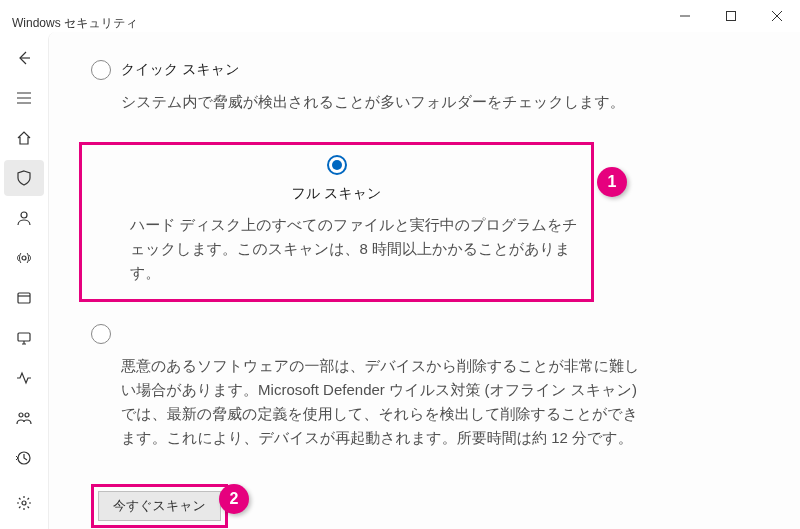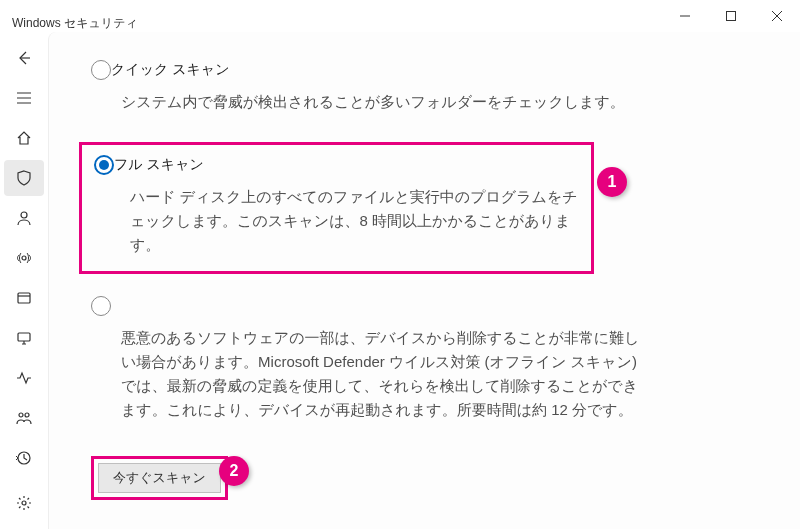--- a/index.html
+++ b/index.html
@@ -65,20 +65,21 @@
       overflow-y: auto;
       position: relative;
     }
     .option {
       margin-bottom: 28px;
       position: relative;
     }
     .option-header {
       display: flex;
       align-items: center;
+      gap: 10px;
     }
     .radio {
       width: 20px;
       height: 20px;
       border-radius: 50%;
       border: 1px solid #888;
       flex-shrink: 0;
       display: inline-flex;
       align-items: center;
       justify-content: center;
@@ -106,21 +107,21 @@
       max-width: 520px;
     }
     .highlight-box {
       border: 3px solid #e6007e;
       padding: 10px 12px 14px 8px;
       margin-left: -12px;
       margin-bottom: 22px;
       width: 515px;
     }
     .highlight-box .option-desc { margin-left: 40px; max-width: 450px; }
-    .highlight-box .option-header { padding-left: 4px; }
+    .highlight-box .option-header { padding-left: 4px; flex-direction: column; }
 
     .callout {
       position: absolute;
       width: 30px;
       height: 30px;
       border-radius: 50%;
       background: #e6007e;
       color: #fff;
       font-weight: bold;
       display: flex;

